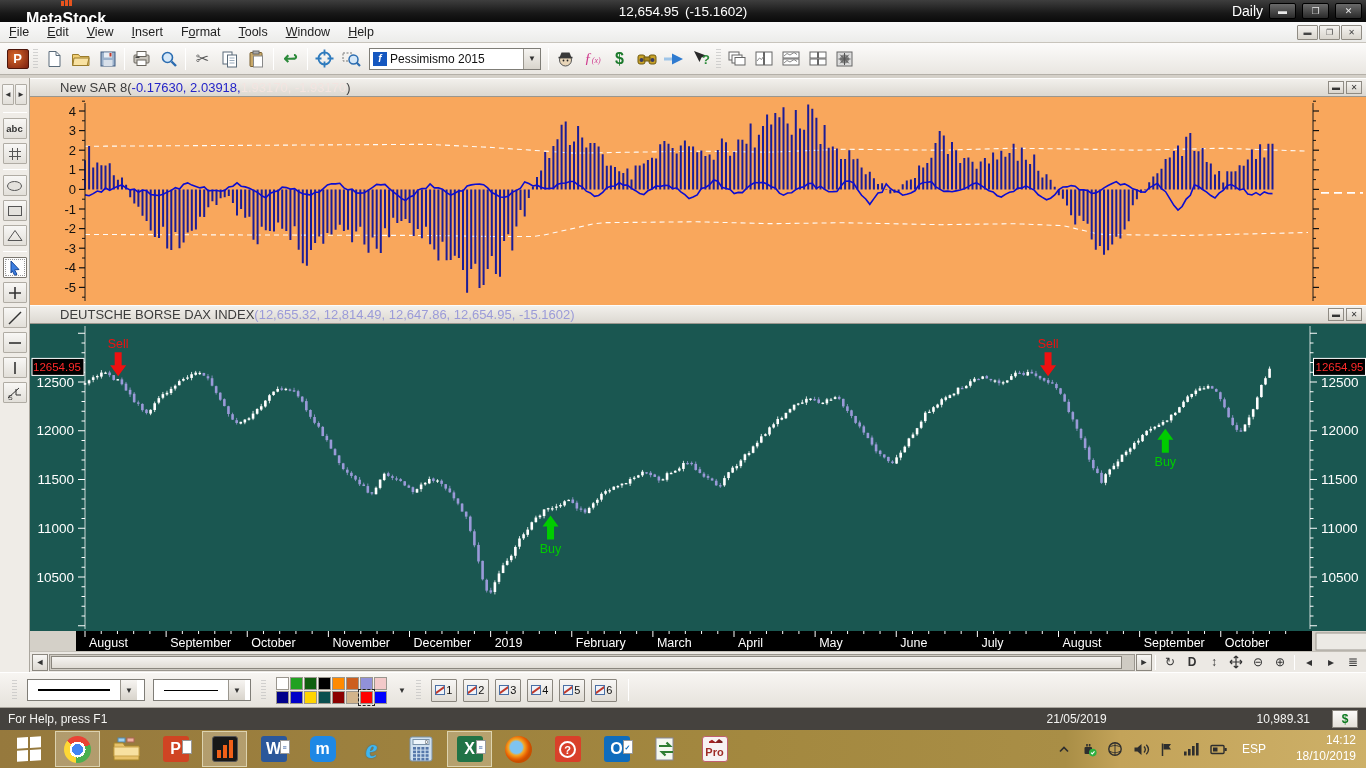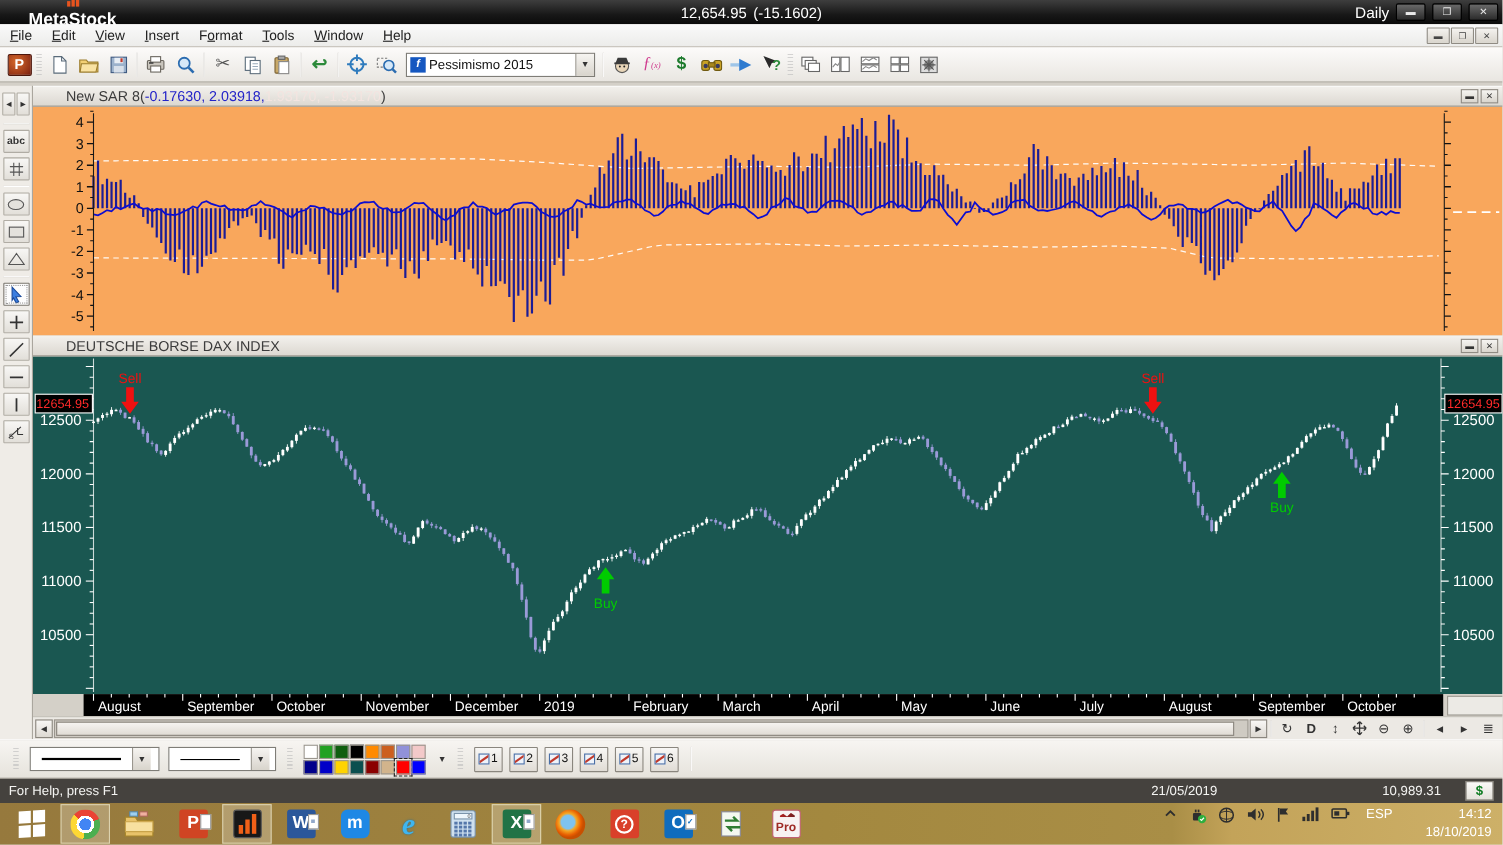--- a/index.html
+++ b/index.html
@@ -82,21 +82,21 @@
   .win-logo{display:grid;grid-template-columns:11px 11px;gap:2px;transform:skewY(-4deg);}
   .win-logo i{width:11px;height:11px;background:#fff;display:block;}
   .appsq{width:26px;height:26px;border-radius:3px;color:#fff;font-weight:bold;font-size:16px;display:flex;align-items:center;justify-content:center;position:relative;}
   .ic-chrome{width:27px;height:27px;border-radius:50%;background:radial-gradient(circle at 50% 50%,#4285f4 0 5.5px,#fff 5.5px 8px,transparent 8px),conic-gradient(from -50deg,#ea4335 0 33%,#4caf50 0 66%,#fdd835 0 100%);}
   .ic-ms{width:26px;height:26px;background:#181818;border:1px solid #555;border-radius:3px;display:flex;align-items:flex-end;justify-content:center;gap:2px;padding-bottom:3px;}
   .ic-ms i{display:block;width:4px;background:#f06018;}
   .ic-ie{color:#3fb6f0;font-size:27px;font-weight:bold;font-style:italic;font-family:"Liberation Serif",serif;text-shadow:0 0 2px #1a6faa;}
   .ic-ff{width:27px;height:27px;border-radius:50%;background:radial-gradient(circle at 42% 42%,#7ec3f0 0 6px,#f5a623 8px,#e65c00 12px,#c94f00 14px);}
   .q-circle{border:2px solid #fff;border-radius:50%;width:17px;height:17px;line-height:14px;text-align:center;font-size:11px;color:#fff;font-weight:bold;}
   .mini-doc{position:absolute;right:-3px;top:4px;width:10px;height:14px;background:#fff;border:1px solid #999;font-size:7px;color:#2b579a;line-height:13px;text-align:center;}
-  .tray{margin-left:auto;display:flex;align-items:flex-start;gap:10px;padding-right:10px;color:#fff;}
+  .tray{margin-left:auto;display:flex;align-items:center;gap:10px;padding-right:10px;color:#fff;}
   .tray-lang{font-size:12px;margin-left:4px;}
   .tray-clock{font-size:12px;text-align:right;line-height:1.3;margin-left:20px;}
   .trayicon{display:flex;align-items:center;justify-content:center;}
 </style>
 </head>
 <body>
 
 <div class="screen">
 
   <div class="titlebar">
@@ -434,20 +434,21 @@
         <line x1="52" y1="161" x2="55" y2="161" stroke="#111" stroke-width="1"></line>
         <line x1="1283" y1="161" x2="1286" y2="161" stroke="#111" stroke-width="1"></line>
         <line x1="52" y1="180.60000000000002" x2="55" y2="180.60000000000002" stroke="#111" stroke-width="1"></line>
         <line x1="1283" y1="180.60000000000002" x2="1286" y2="180.60000000000002" stroke="#111" stroke-width="1"></line>
         <line x1="52" y1="200.20000000000002" x2="55" y2="200.20000000000002" stroke="#111" stroke-width="1"></line>
         <line x1="1283" y1="200.20000000000002" x2="1286" y2="200.20000000000002" stroke="#111" stroke-width="1"></line>
         <line x1="1291" y1="95.85548" x2="1333" y2="95.85548" stroke="#fff" stroke-width="1.6" stroke-dasharray="8 5"></line>
       </svg>
     <div class="panel-title">
       <span>DEUTSCHE BORSE DAX INDEX</span>
+        <span style="color:#9b9bd8"> (12,655.32, 12,814.49, 12,647.86, 12,654.95, -15.1602)</span>
       <span class="pt-controls">
           <span class="ptbtn">▬</span>
           <span class="ptbtn">✕</span>
         </span>
     </div>
     <svg id="chart2" width="1336" height="307">
         <rect x="0" y="0" width="1336" height="307" fill="#1a5751"></rect>
         <line x1="55" y1="2" x2="55" y2="305" stroke="#dfe8e6" stroke-width="1" opacity="0.9"></line>
         <line x1="1280" y1="2" x2="1280" y2="305" stroke="#dfe8e6" stroke-width="1" opacity="0.9"></line>
         <line x1="48" y1="9.25" x2="55" y2="9.25" stroke="#ffffff" stroke-width="1"></line>

